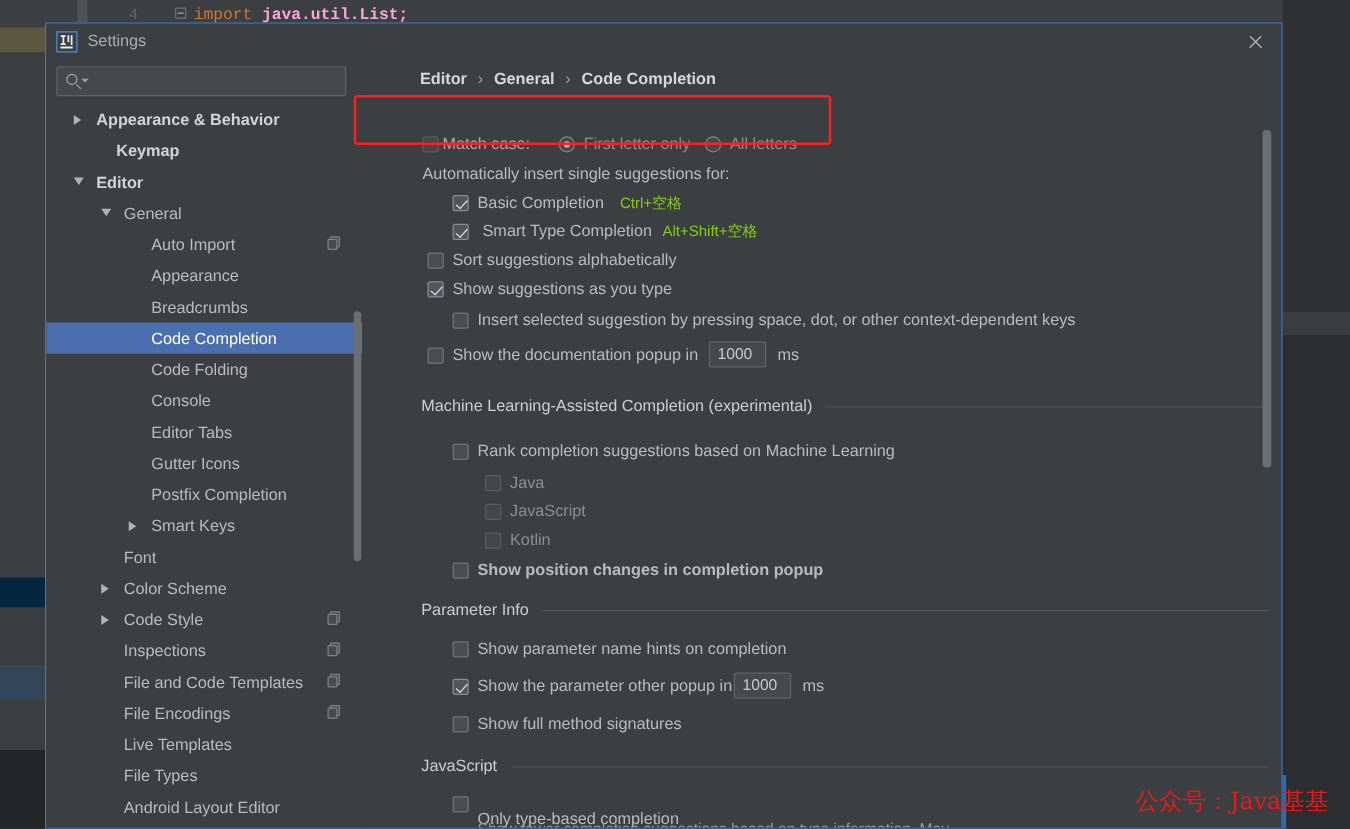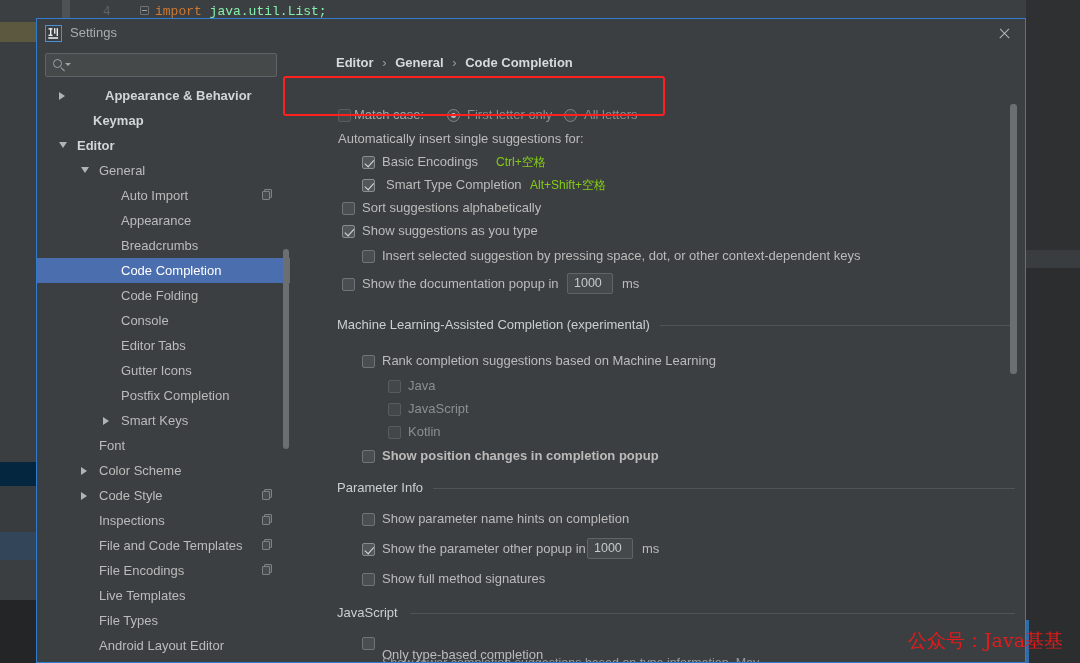--- a/index.html
+++ b/index.html
@@ -27,21 +27,21 @@
 
   .code-line{position:absolute;top:2px;left:0;height:20px;white-space:pre;
     font-family:"Liberation Mono","DejaVu Sans Mono",monospace;font-size:13px;}
   .code-num{position:absolute;left:103px;top:3px;color:#606366;font-size:12.5px;
     font-family:"Liberation Mono","DejaVu Sans Mono",monospace;}
   .code-fold{position:absolute;left:140px;top:4px;width:9px;height:9px;border:1px solid #6e7276;
     border-radius:1px;box-sizing:border-box;}
   .code-fold:after{content:"";position:absolute;left:1px;top:3px;width:5px;height:1px;background:#9ba0a4;}
   .code-txt{position:absolute;left:155px;top:2px;font-size:13px;
     font-family:"Liberation Mono","DejaVu Sans Mono",monospace;color:#cc7832;}
-  .code-txt .pkg{color:#86efac;}
+  .code-txt .pkg{color:#f9a8d4;font-weight:bold;}
   .code-rail{position:absolute;left:62px;top:0;width:8px;height:22px;background:#4e5254;}
   .right-dark-b1{position:absolute;left:1026px;top:0;width:54px;height:250px;background:#2e3032;}
   .right-dark-b2{position:absolute;left:1026px;top:250px;width:54px;height:18px;background:#3a3d3f;}
   .right-dark-b3{position:absolute;left:1026px;top:268px;width:54px;height:395px;background:#2b2d2f;}
   .right-blue-accent{position:absolute;left:1025px;top:620px;width:4px;height:43px;background:#2d6ca6;}
 
   
   .dialog{
     position:absolute;left:36px;top:18px;width:990px;height:645px;
     background:#3c3f41;border:1px solid #2f7cd1;box-sizing:border-box;
@@ -176,21 +176,21 @@
       <div class="searchbox">
         <div class="search-glyph">
           <span class="ring"></span>
             <span class="stem"></span>
             <span class="caret"></span>
         </div>
       </div>
       <div class="tree" id="tree">
           <div class="trow bold">
             <span class="tri right" style="left: 22px;"></span>
-            <span class="lbl" style="left: 40px; margin-left: 28px;">Appearance &amp; Behavior</span>
+            <span class="lbl" style="left: 40px;">Appearance &amp; Behavior</span>
           </div>
           <div class="trow bold">
             <span class="lbl" style="left: 56px;">Keymap</span>
           </div>
           <div class="trow bold">
             <span class="tri down" style="left: 22px;"></span>
             <span class="lbl" style="left: 40px;">Editor</span>
           </div>
           <div class="trow">
             <span class="tri down" style="left: 44px;"></span>
@@ -298,21 +298,21 @@
         <span class="radio" style="left:274px;"></span>
         <span class="cl dim" style="left:294px;">All letters</span>
       </div>
 
       <div class="crow" style="top:81px;">
         <span class="cl" style="left:48px;">Automatically insert single suggestions for:</span>
       </div>
 
       <div class="crow" style="top:104px;">
         <span class="cb checked" style="left:72px;"></span>
-        <span class="cl" style="left:92px;">Basic Encodings</span>
+        <span class="cl" style="left:92px;">Basic Completion</span>
         <span class="shortcut" style="left:206px;">Ctrl+空格</span>
       </div>
 
       <div class="crow" style="top:127px;">
         <span class="cb checked" style="left:72px;"></span>
         <span class="cl" style="left:96px;">Smart Type Completion</span>
         <span class="shortcut" style="left:240px;">Alt+Shift+空格</span>
       </div>
 
       <div class="crow" style="top:150px;">

